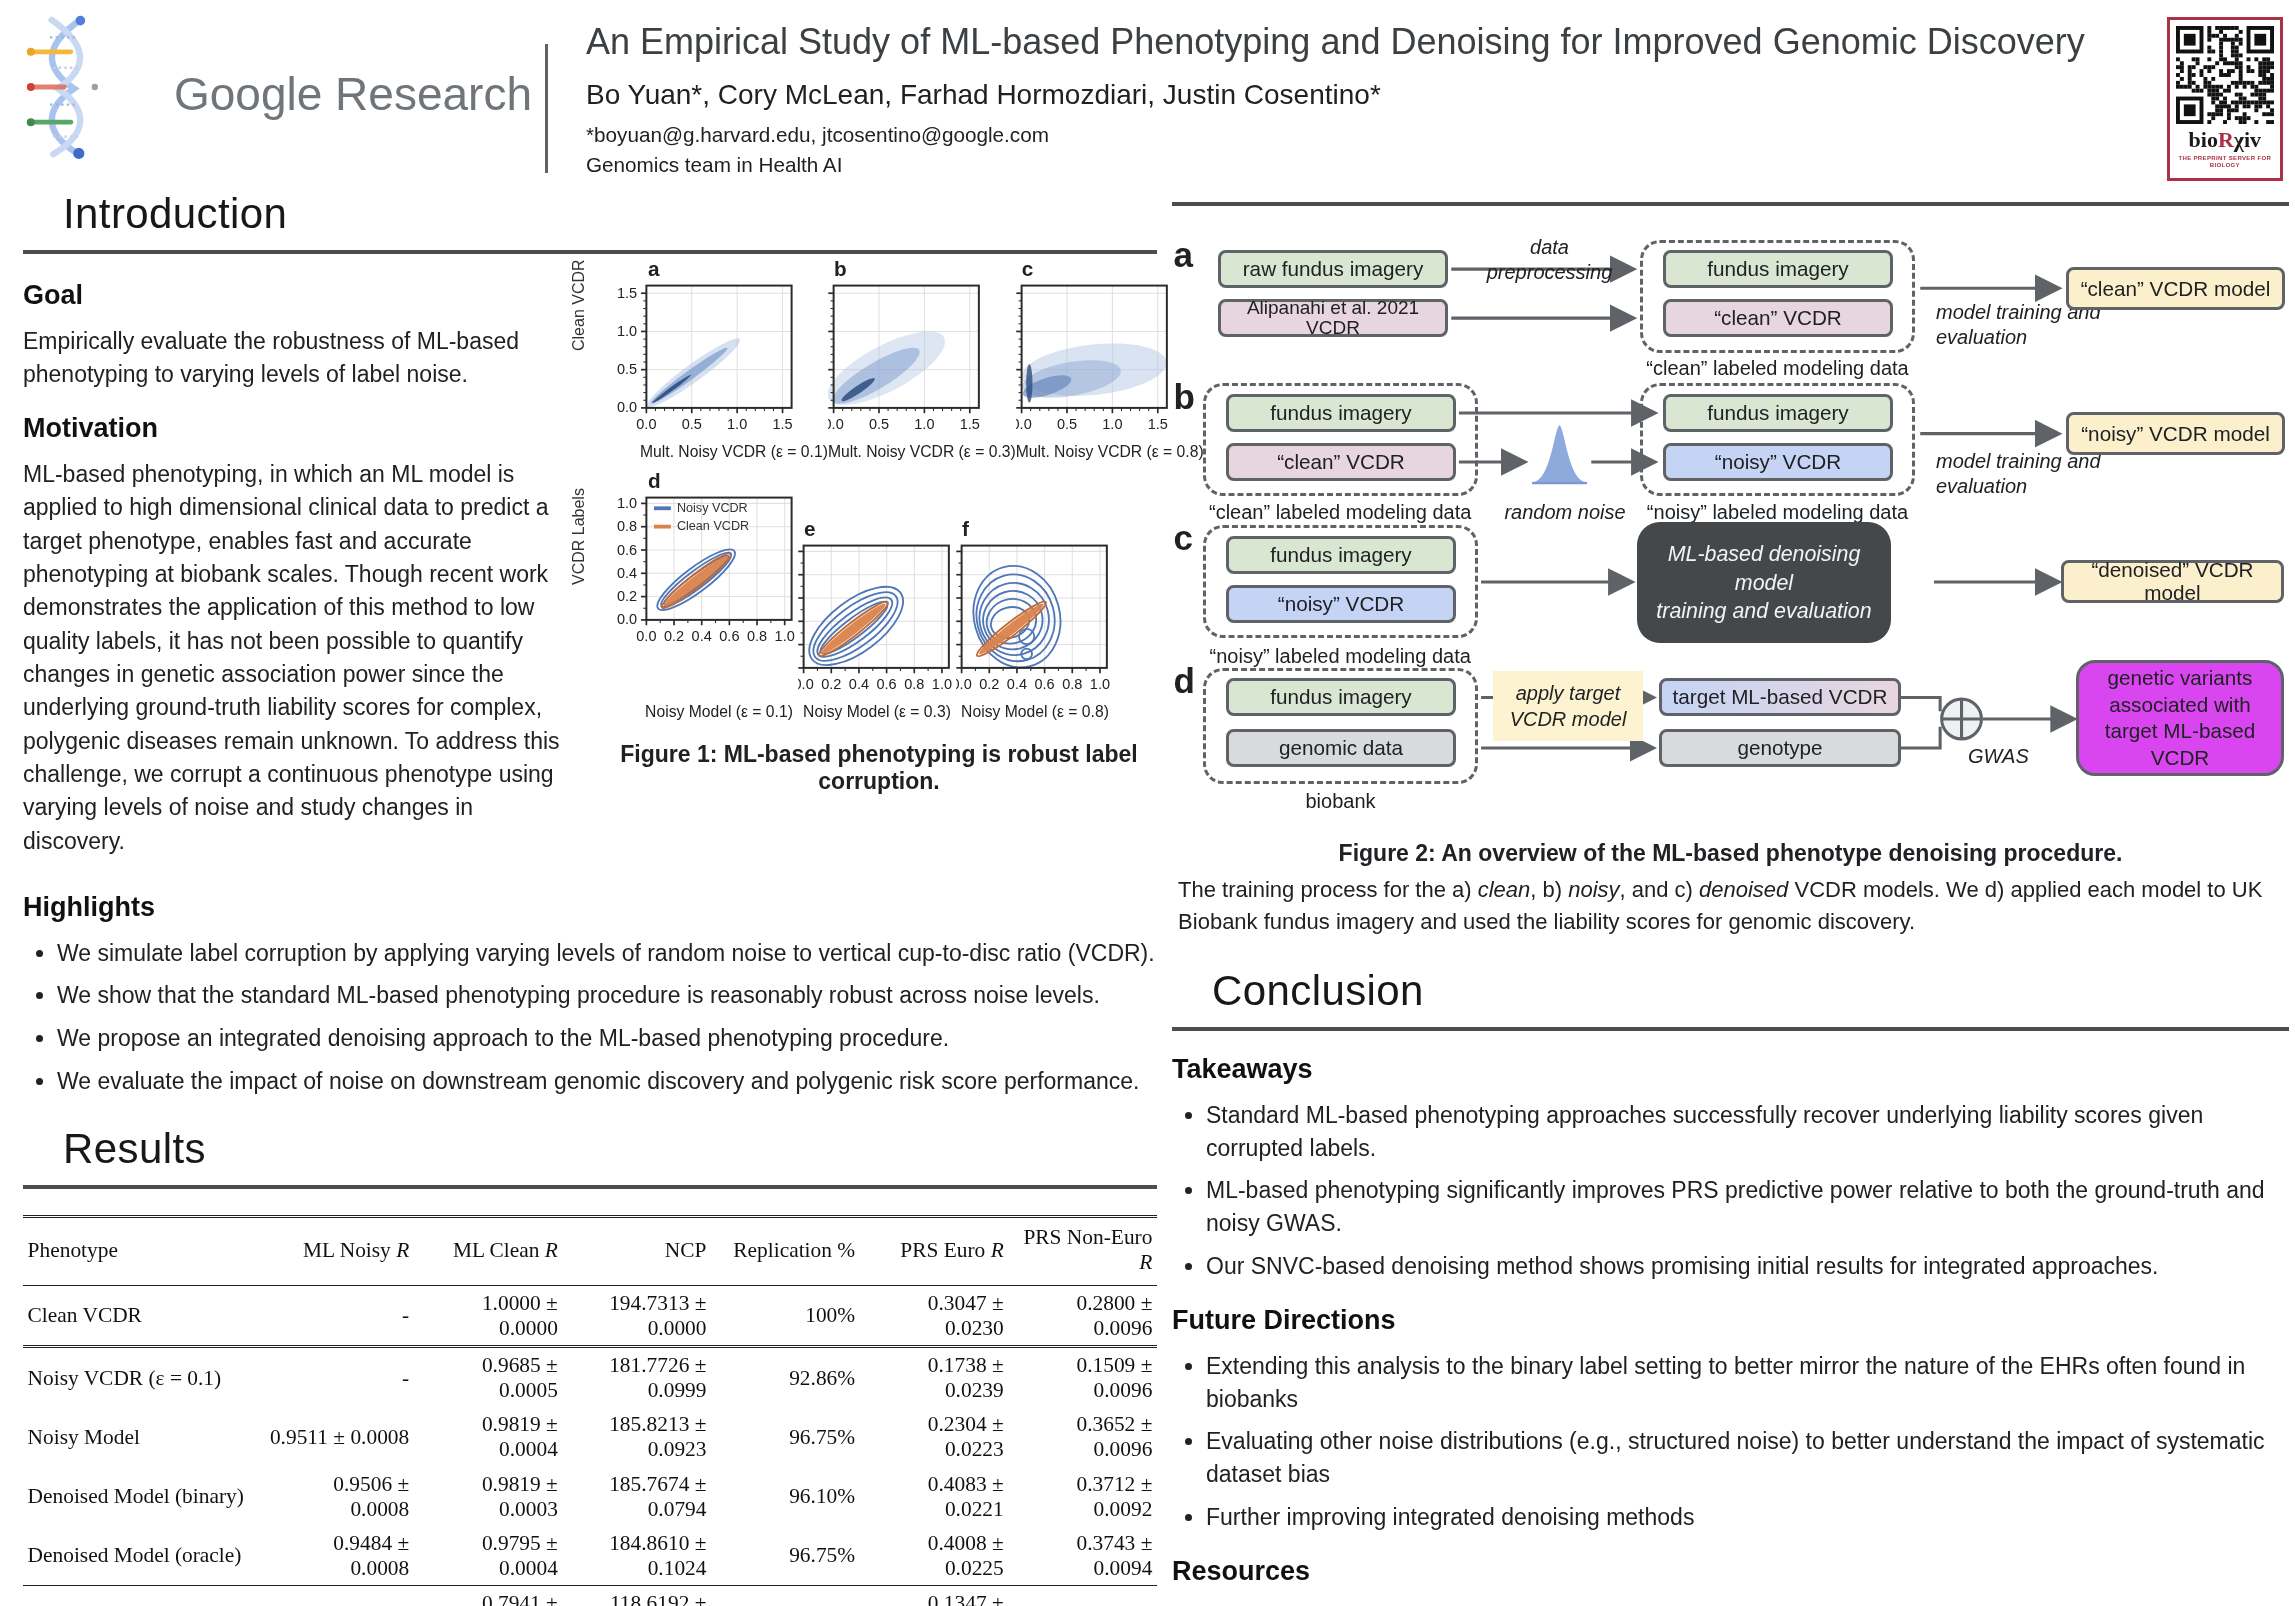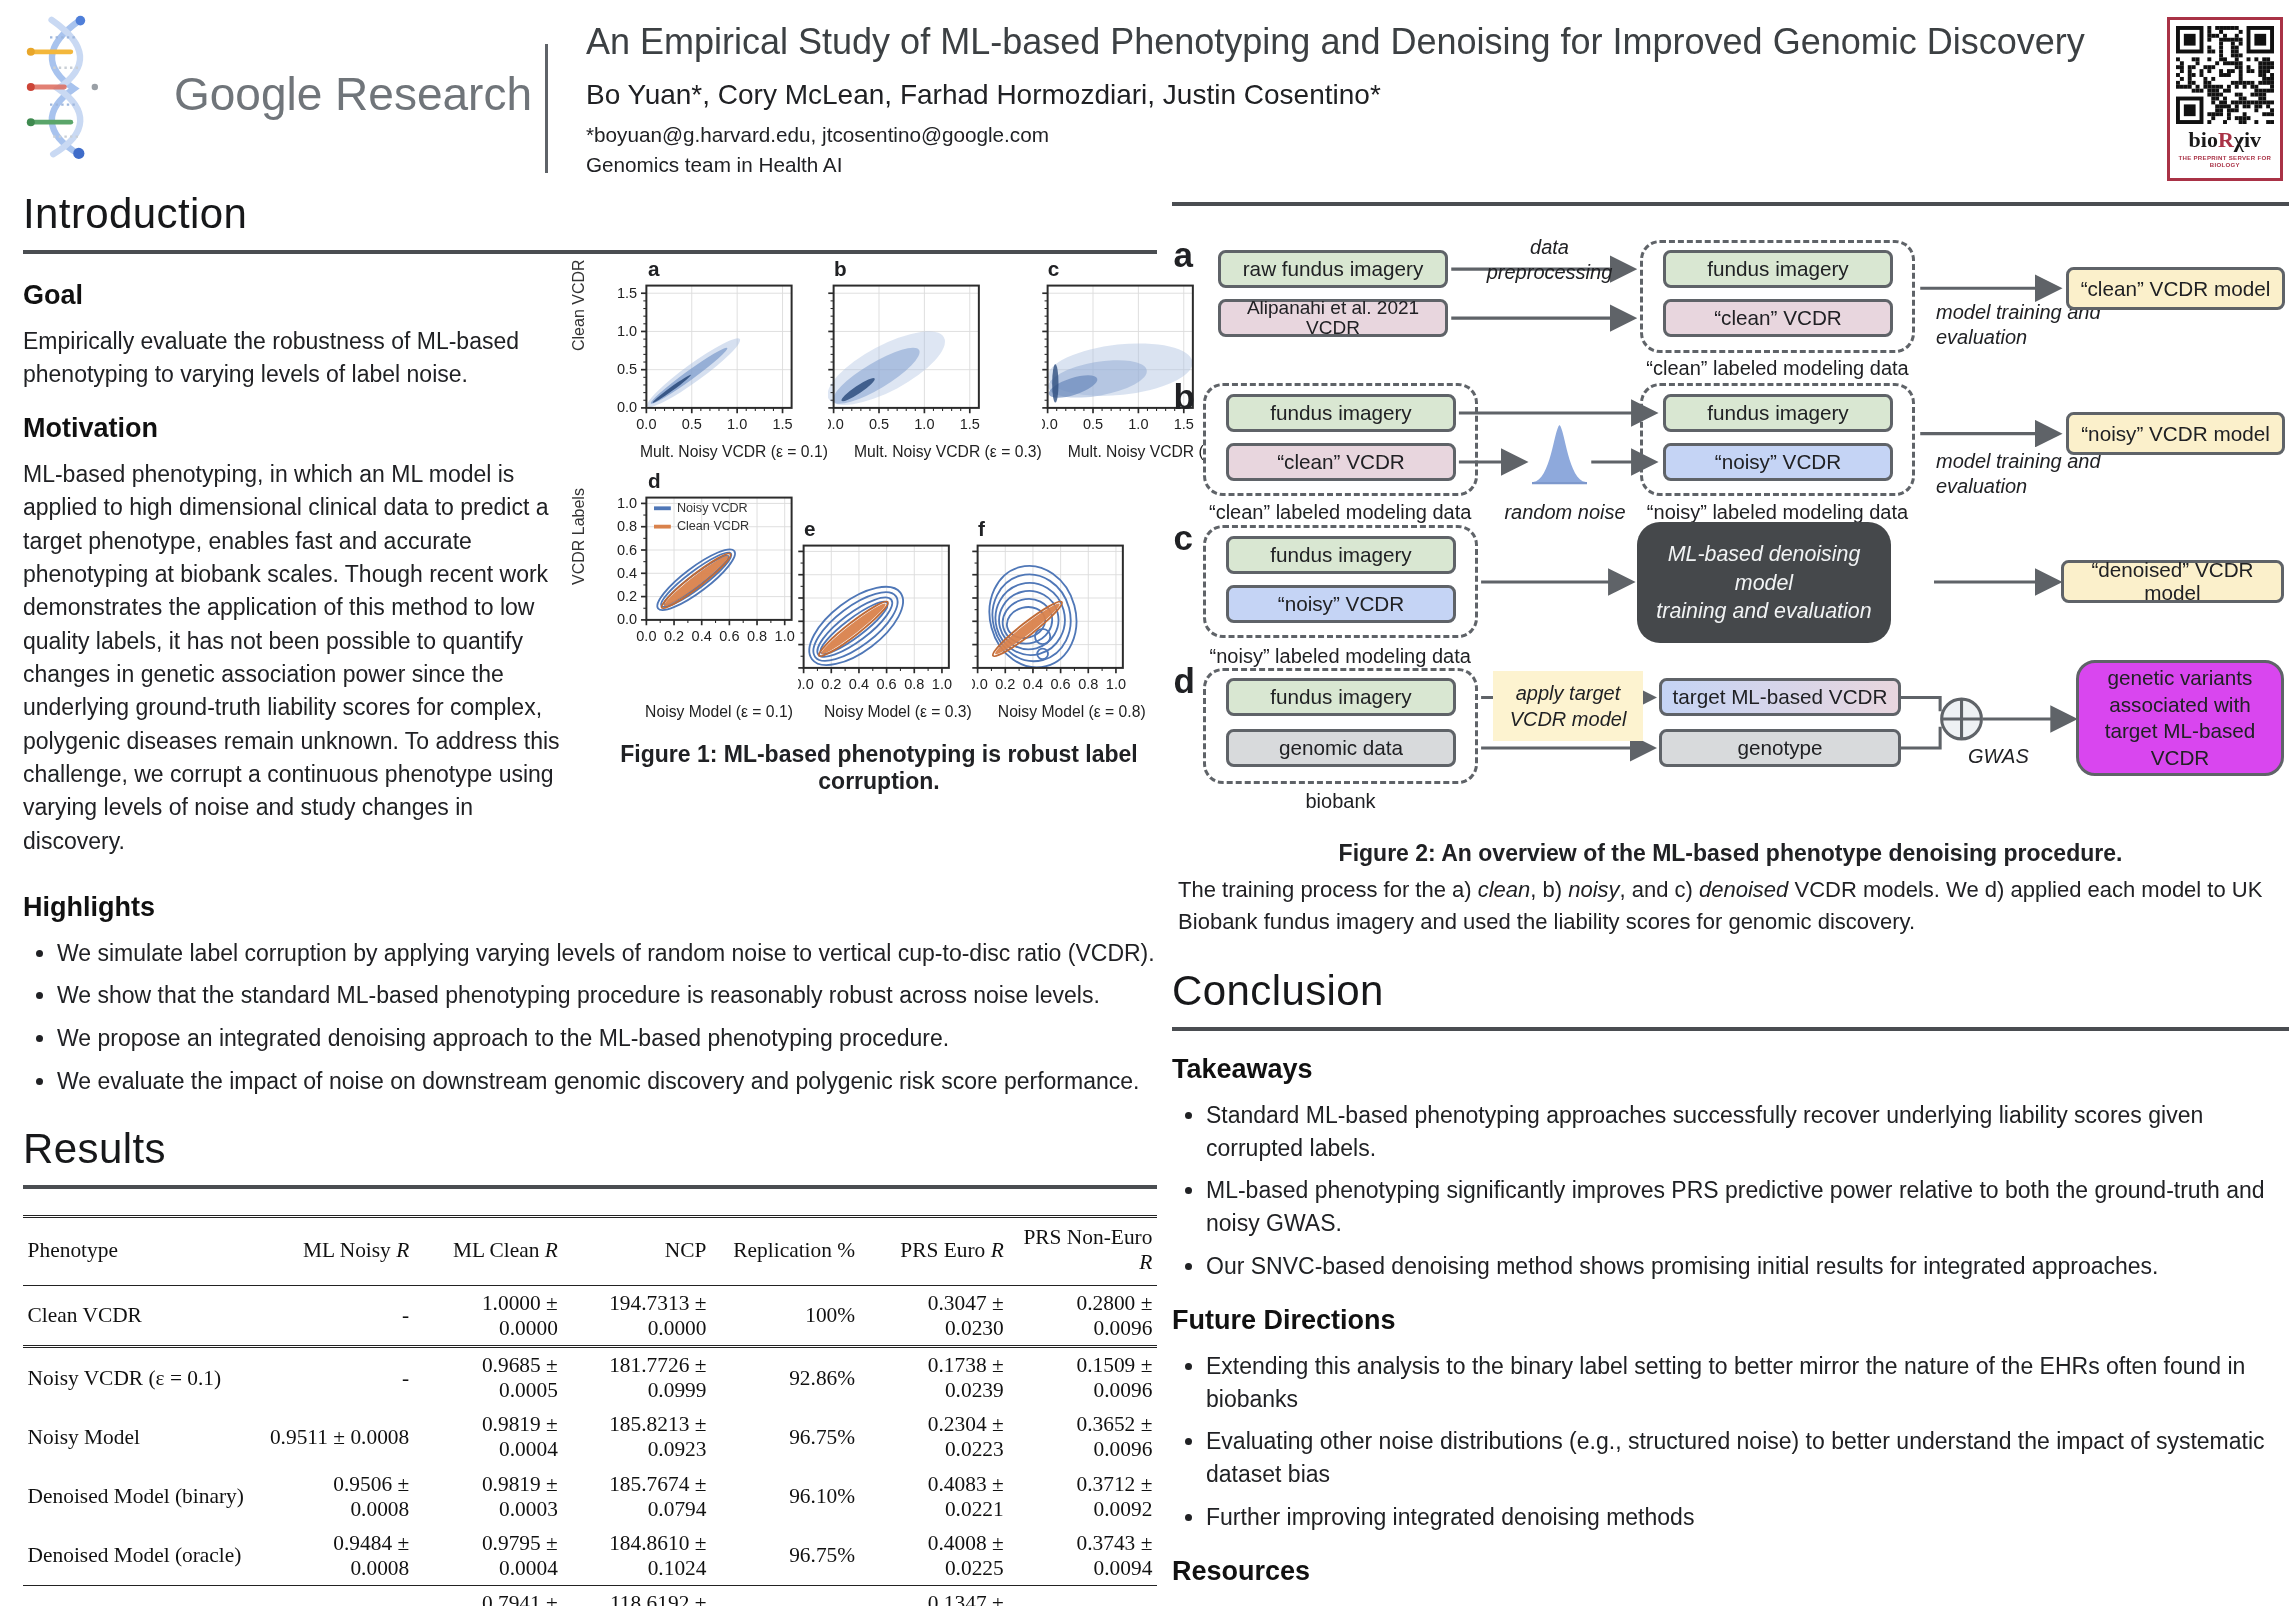--- a/index.html
+++ b/index.html
@@ -16,35 +16,35 @@
   .authors{font-size:28px;color:#202124;margin-top:15.3px;}
   .emails{font-size:20.7px;color:#202124;margin-top:12.2px;}
   .team{font-size:20.7px;color:#202124;margin-top:6.1px;}
   .qr-box{position:absolute;right:12.2px;top:17px;width:116px;height:164px;border:3.8px solid var(--qr-red);background:#fff;box-sizing:border-box;text-align:center;padding-top:6.1px;}
   .qr-brand{font-family:"Liberation Serif",serif;font-size:22px;font-weight:700;color:#1a1a1a;margin-top:1.5px;line-height:1;}
   .qr-brand .r{color:var(--qr-red);}
   .qr-tagline{font-size:6.1px;font-weight:700;color:var(--qr-red);letter-spacing:0.3px;margin-top:3.1px;}
   
   .col-left{position:absolute;left:23px;top:190px;width:1134px;}
   .col-right{position:absolute;left:1172px;top:190px;width:1117px;}
-  .sec-head{font-size:42px;font-weight:500;color:#17181a;letter-spacing:0.4px;}
+  .sec-head{font-size:42px;font-weight:500;color:#17181a;letter-spacing:0.4px;margin-left:40px;}
   .sec-rule{height:3.8px;background:#4a4d51;margin-top:12.2px;}
   .sub-head{font-size:27px;font-weight:700;color:#111;margin:23px 0 13.8px 0;}
   p.body{font-size:23px;line-height:1.42;margin:0 0 7.7px 0;}
   ul.blist{margin:6.1px 0 0 0;padding-left:34px;}
   ul.blist li{font-size:23px;line-height:1.42;margin-bottom:10px;}
   
   .intro-body{display:flex;margin-top:3.1px;}
   .intro-text{width:548px;flex:none;}
   .fig1{width:566px;flex:none;margin-left:20px;position:relative;}
   .fig1-row{display:flex;align-items:flex-end;position:relative;padding-left:23px;}
   .fig1-ylabel{position:absolute;left:-12.2px;top:46%;transform:rotate(-90deg) translate(0,-50%);transform-origin:left top;font-size:16px;color:#333;white-space:nowrap;}
   .panel{flex:none;}
   .panel-letter{font-size:20.7px;font-weight:700;color:#202124;display:block;margin-bottom:0px;}
-  .panel-xlabel{font-size:15.7px;color:#222;text-align:center;margin-top:0px;white-space:nowrap;padding-left:26px;}
+  .panel-xlabel{font-size:15.7px;color:#222;text-align:center;margin-top:0px;white-space:nowrap;}
   .fig1-caption{font-size:23px;font-weight:700;text-align:center;margin-top:20px;width:536px;margin-left:20px;}
   
   .fig2{position:relative;width:1117px;height:591px;margin-top:27.5px;}
   .fbox{position:absolute;box-sizing:border-box;border:3.1px solid #5f6368;border-radius:7.7px;display:flex;align-items:center;justify-content:center;text-align:center;font-size:20.7px;color:#202124;background:#fff;z-index:3;line-height:1.1;}
   .green{background:var(--green);} .pink{background:var(--pink);} .blue{background:var(--blue);}
   .yellow{background:var(--yellow);} .graybox{background:var(--graybx);}
   .gradbox{background:linear-gradient(90deg,var(--blue),var(--pink));}
   .dashed{position:absolute;box-sizing:border-box;border:3.1px dashed #5f6368;border-radius:20px;background:#fff;z-index:1;}
   .rowletter{position:absolute;font-size:35px;font-weight:700;color:#202124;z-index:4;}
   .flabel{position:absolute;font-size:20px;font-style:italic;color:#202124;text-align:center;z-index:3;line-height:1.25;}

